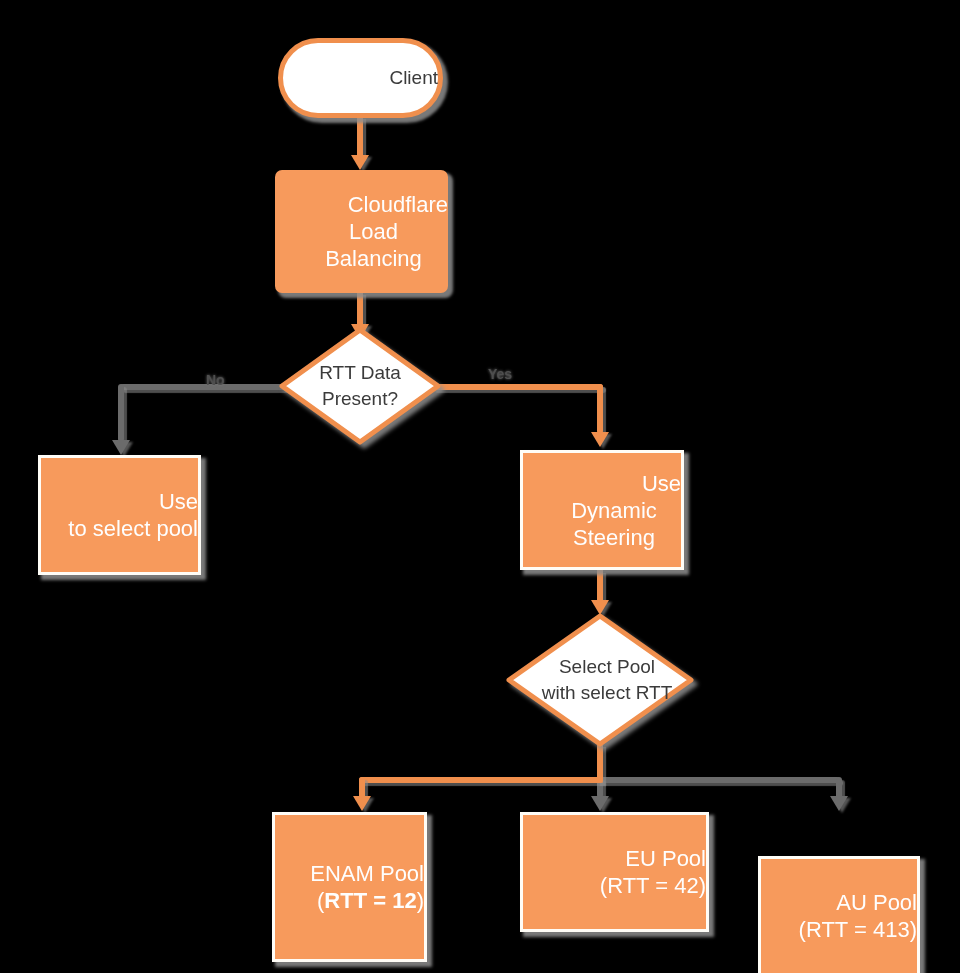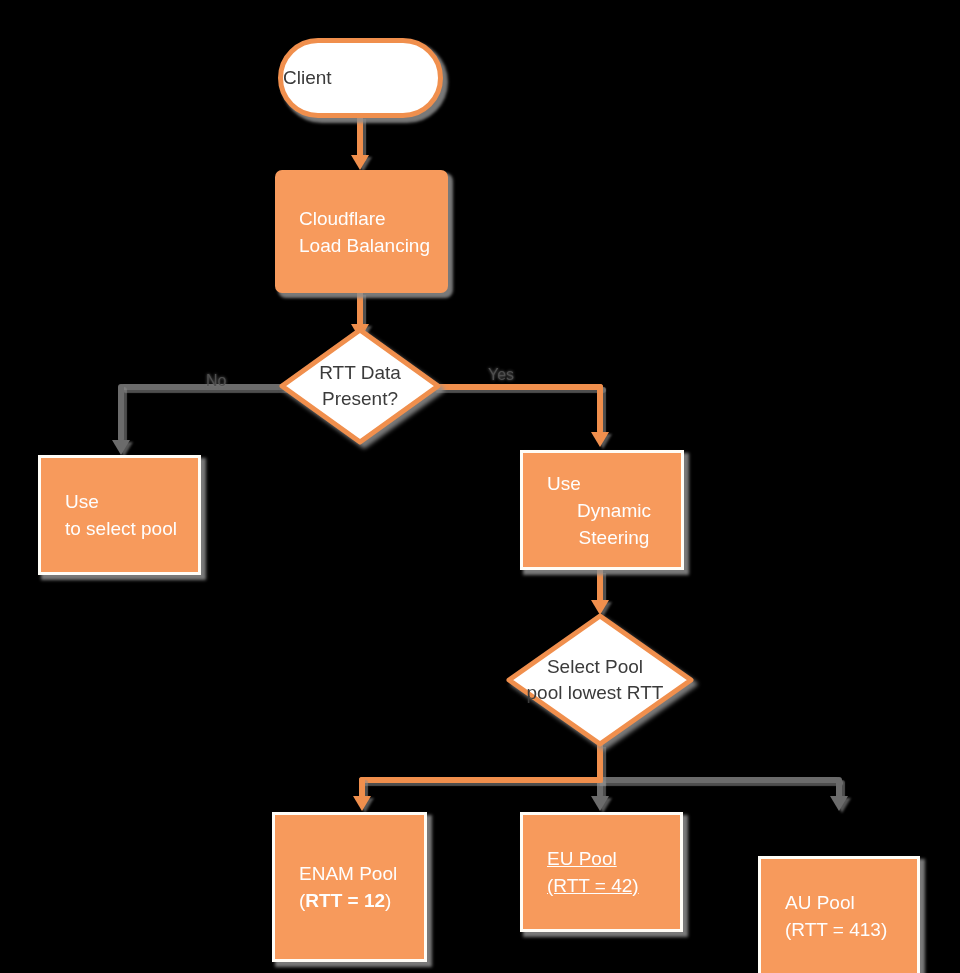--- a/index.html
+++ b/index.html
@@ -18,35 +18,35 @@
   body{
     background:var(--background);
     font-family:"Liberation Sans", sans-serif;
     overflow:hidden;
   }
   .stage{position:relative;width:960px;height:973px;background:var(--background);}
 
   
   .node{
     position:absolute;
-    display:flex;flex-direction:column;align-items:flex-start;justify-content:center;
+    display:flex;flex-direction:column;align-items:flex-end;justify-content:center;
     text-align:center;
     box-shadow:4px 4px 3px 1px rgba(142,142,142,.85);
   }
   .stadium{
     background:#ffffff;
     border:5px solid var(--orange-line);
     border-radius:42px;
     color:var(--dark-text);
     font-size:19px;
   }
   .proc{
     background:var(--orange-fill);
     color:var(--white-text);
-    font-size:19px;line-height:27px;
+    font-size:22px;line-height:27px;
     border-radius:7px;
     padding-left:24px;
   }
   .proc.bordered{
     border:3px solid var(--node-border-white);
     border-radius:0;
   }
   .bold-frag{font-weight:bold;}
 
   
@@ -66,21 +66,21 @@
     border-left:9px solid transparent;border-right:9px solid transparent;
     filter:drop-shadow(3px 2px 1px rgba(142,142,142,.6));
   }
   .arrow.orange{border-top:15px solid var(--orange-line);}
   .arrow.gray{border-top:15px solid var(--gray-line);}
 
   
   .edge-label{
     position:absolute;
     color:var(--edge-label-text);
-    font-size:16px;font-weight:normal;
+    font-size:14px;font-weight:bold;
     text-shadow:0 0 3px rgba(125,125,125,.9);
   }
 </style>
 </head>
 <body>
 
 <div class="stage">
 
   <div class="seg gray round" style="left:120px;top:384px;width:172px;height:6px;"></div>
   <div class="seg gray round" style="left:118px;top:384px;width:6px;height:58px;"></div>
@@ -137,31 +137,31 @@
   </div>
 
   <div class="node proc bordered" style="left:520px;top:450px;width:164px;height:120px;">
     <span>Use</span>
     <span>Dynamic Steering</span>
   </div>
 
   <svg class="diamond-svg" style="left:505px;top:612px;" width="190" height="136" viewBox="0 0 190 136">
     <polygon points="95,4 186,68 95,132 4,68" fill="#ffffff" stroke="#f08f4d" stroke-width="5" stroke-linejoin="round"></polygon>
   </svg>
-  <div class="diamond-label" style="left:500px;top:612px;width:190px;height:136px;">
+  <div class="diamond-label" style="left:512px;top:612px;width:190px;height:136px;">
     <span>Select Pool</span>
-    <span>pool lowest RTT</span>
+    <span>with select RTT</span>
   </div>
 
   <div class="node proc bordered" style="left:272px;top:812px;width:155px;height:150px;">
     <span>ENAM Pool</span>
     <span><span>(</span><span class="bold-frag">RTT = 12</span><span>)</span></span>
   </div>
 
-  <div class="node proc bordered" style="left:520px;top:812px;width:163px;height:120px;text-decoration:underline;">
+  <div class="node proc bordered" style="left:520px;top:812px;width:189px;height:120px;">
     <span>EU Pool</span>
     <span>(RTT = 42)</span>
   </div>
 
   <div class="node proc bordered" style="left:758px;top:812px;width:162px;height:120px;margin-top:44px;">
     <span>AU Pool</span>
     <span>(RTT = 413)</span>
   </div>
 
 </div>

